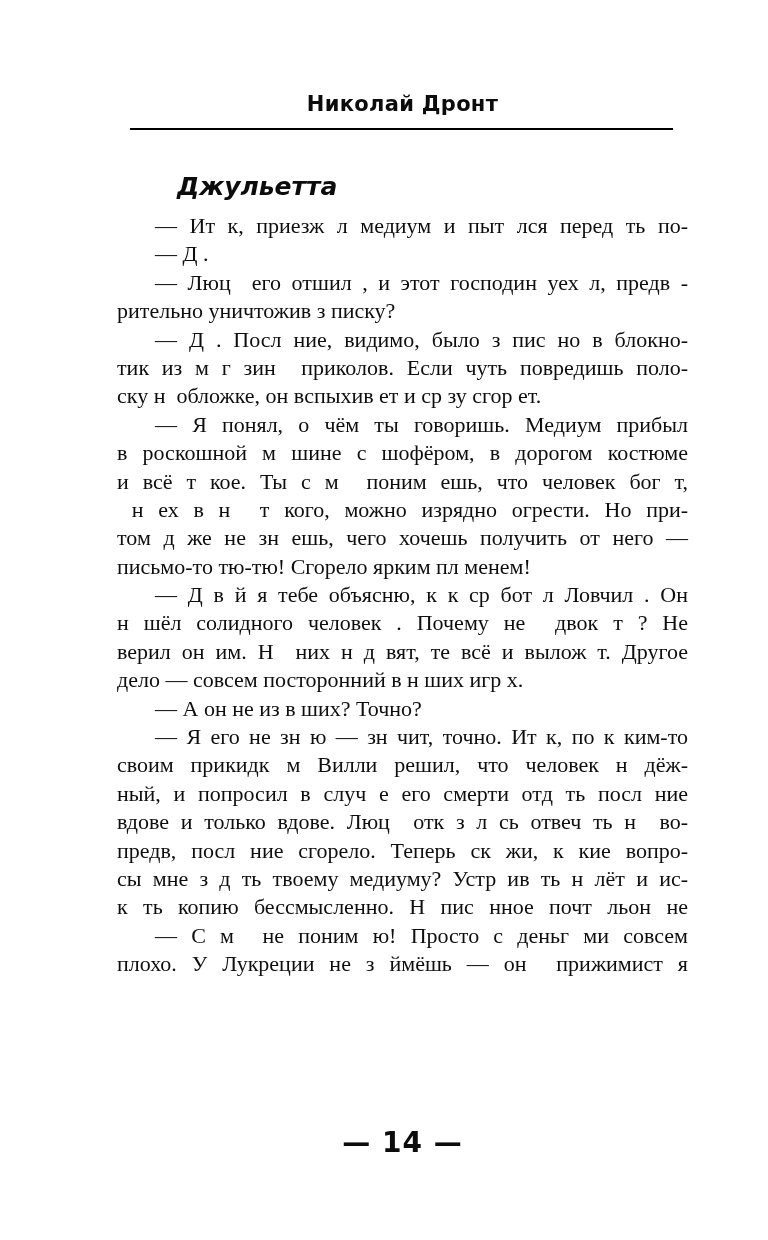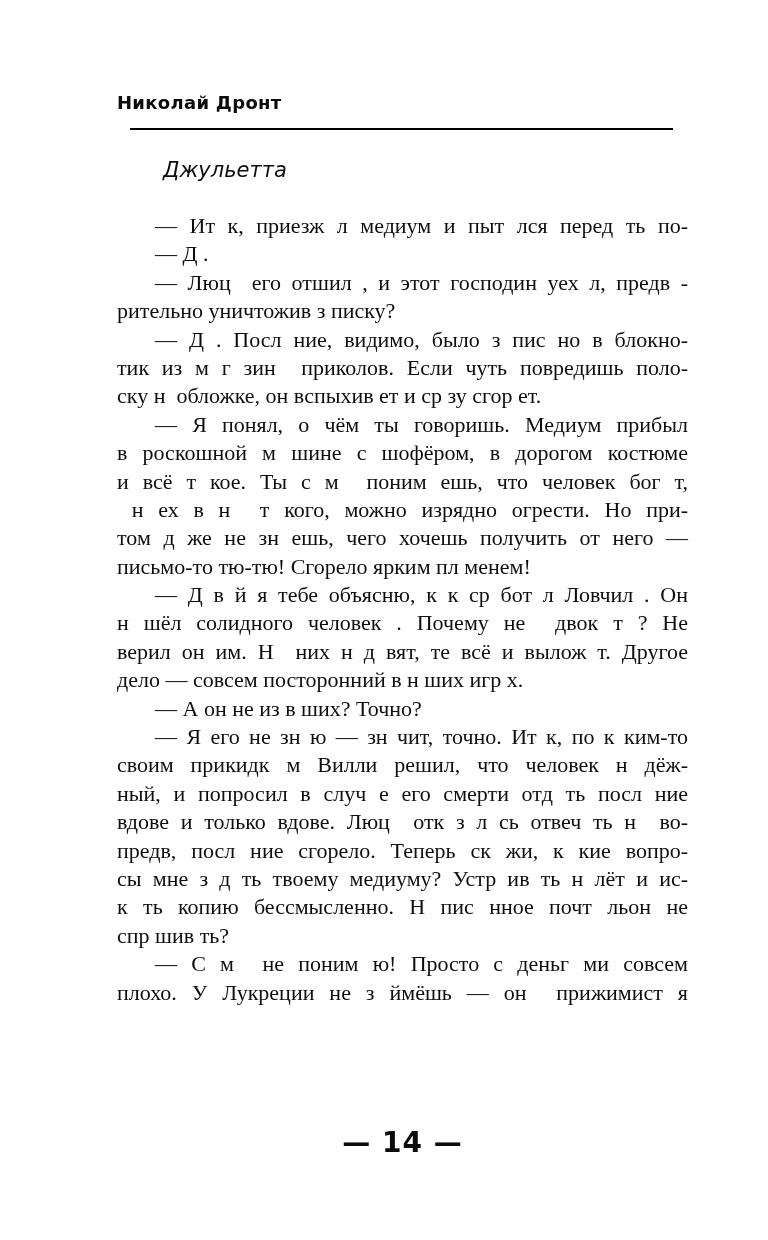--- a/index.html
+++ b/index.html
@@ -14,44 +14,44 @@
     background: #ffffff;
     color: #111111;
     overflow: hidden;
     font-family: "Liberation Serif", "DejaVu Serif", serif;
   }
   .running-header {
     position: absolute;
     top: 92px;
     left: 117px;
     width: 571px;
-    text-align: left;
+    text-align: center;
     font-family: "DejaVu Sans", "Liberation Sans", sans-serif;
     font-weight: bold;
-    font-size: 18px;
+    font-size: 21px;
     letter-spacing: 0.3px;
     color: #0c0c0c;
   }
   .header-rule {
     position: absolute;
     top: 128px;
     left: 130px;
     width: 543px;
     height: 2px;
     background: #000000;
   }
   .chapter-title {
     position: absolute;
     top: 158px;
     left: 163px;
-    margin: 0;
+    margin: 14px;
     font-family: "DejaVu Sans", "Liberation Sans", sans-serif;
     font-style: oblique;
-    font-weight: normal;
-    font-size: 21px;
+    font-weight: bold;
+    font-size: 25px;
     color: #0c0c0c;
   }
   .body-text {
     position: absolute;
     top: 212px;
     left: 117px;
     width: 571px;
     font-size: 22px;
     line-height: 28.4px;
     color: #0e0e0e;
@@ -106,18 +106,17 @@
       <div class="line justify">верил он им. Н&nbsp; них н д вят, те всё и вылож т. Другое</div>
       <div class="line">дело — совсем посторонний в н ших игр х.</div>
       <div class="line indent">— А он не из в ших? Точно?</div>
       <div class="line indent justify">— Я его не зн ю — зн чит, точно. Ит к, по к ким-то</div>
       <div class="line justify">своим прикидк м Вилли решил, что человек н дёж-</div>
       <div class="line justify">ный, и попросил в случ е его смерти отд ть посл ние</div>
       <div class="line justify">вдове и только вдове. Люц&nbsp; отк з л сь отвеч ть н&nbsp; во-</div>
       <div class="line justify">предв, посл ние сгорело. Теперь ск жи, к кие вопро-</div>
       <div class="line justify">сы мне з д ть твоему медиуму? Устр ив ть н лёт и ис-</div>
       <div class="line justify">к ть копию бессмысленно. Н пис нное почт льон не</div>
-      <div class="line">спр шив ть?</div>
       <div class="line indent justify">— С м&nbsp; не поним ю! Просто с деньг ми совсем</div>
       <div class="line justify">плохо. У Лукреции не з ймёшь — он&nbsp; прижимист я</div>
     </main>
   <footer class="page-number">— 14 —</footer>
 </div>
 
 </body></html>

